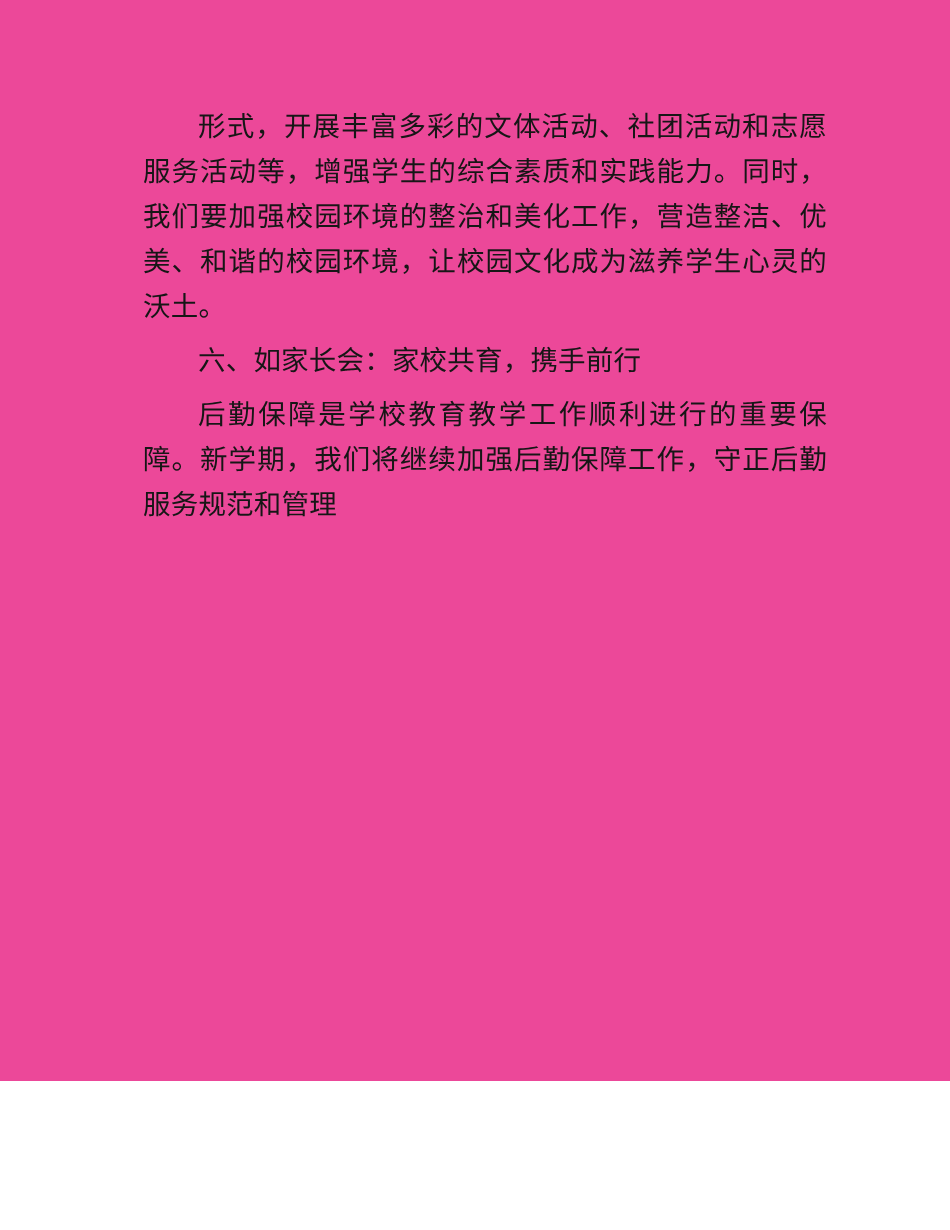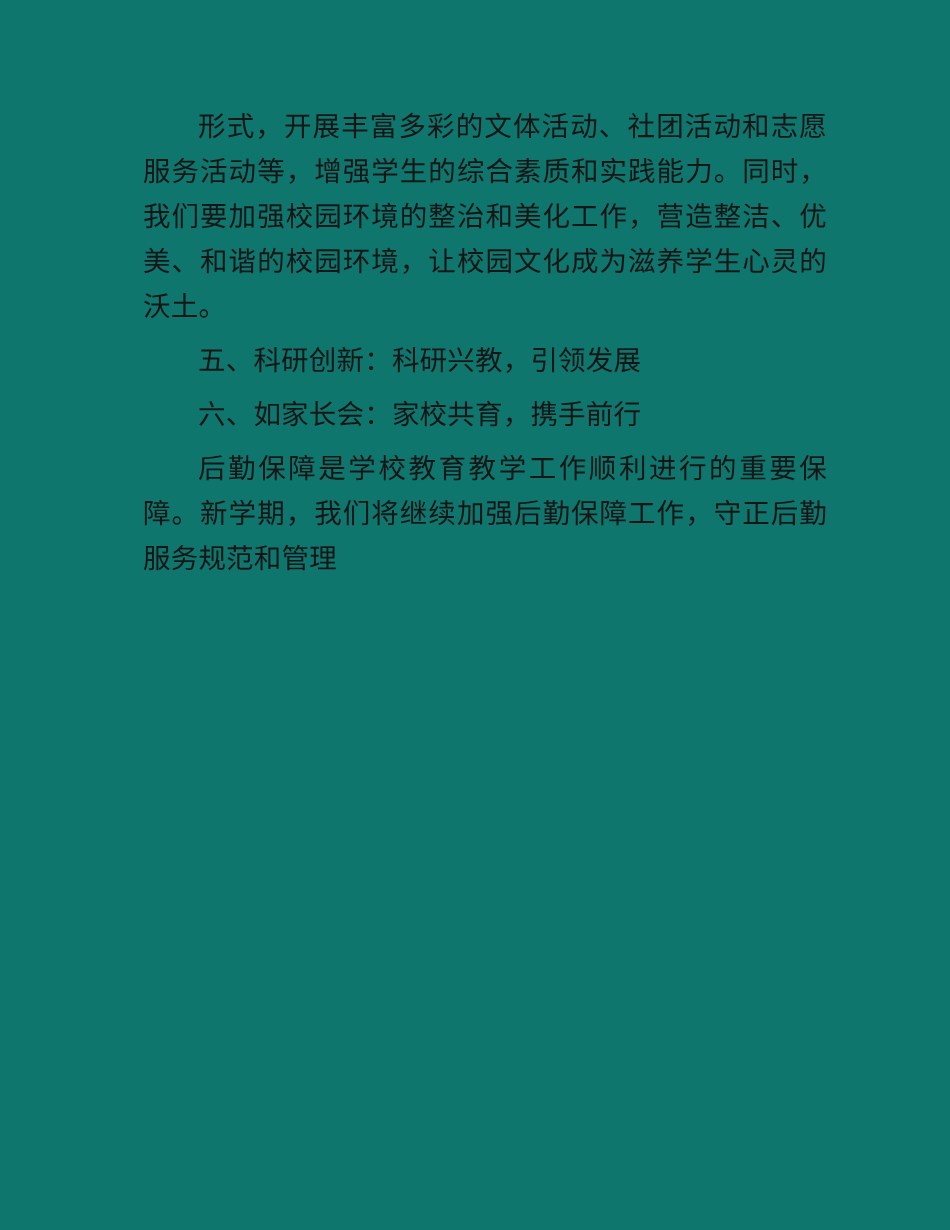--- a/index.html
+++ b/index.html
@@ -4,22 +4,22 @@
 <title>学校新学期工作计划</title>
 <style>
   html, body {
     margin: 0;
     padding: 0;
     background: #ffffff;
   }
   .page {
     position: relative;
     width: 950px;
-    height: 1230px;
-    background: #0f766e;
+    height: 1081px;
+    background: #ec4899;
     overflow: hidden;
     box-sizing: border-box;
   }
   .doc-body {
     position: absolute;
     left: 143px;
     top: 104px;
     width: 684px;
     font-family: "DejaVu Sans", "Liberation Sans", sans-serif;
     font-size: 27.5px;
@@ -50,21 +50,20 @@
   }
 </style>
 </head>
 <body>
 
 <div class="page">
   <div class="doc-body">
 
     <p class="para">形式，开展丰富多彩的文体活动、社团活动和志愿服务活动等，增强学生的综合素质和实践能力。同时，我们要加强校园环境的整治和美化工作，营造整洁、优美、和谐的校园环境，让校园文化成为滋养学生心灵的沃土。</p>
 
-    <p class="para heading">五、科研创新：科研兴教，引领发展</p>
 
 
     <p class="para heading">六、如家长会：家校共育，携手前行</p>
 
 
 
     <p class="para tail">后勤保障是学校教育教学工作顺利进行的重要保障。新学期，我们将继续加强后勤保障工作，守正后勤服务规范和管理</p>
 
   </div>
 </div>

